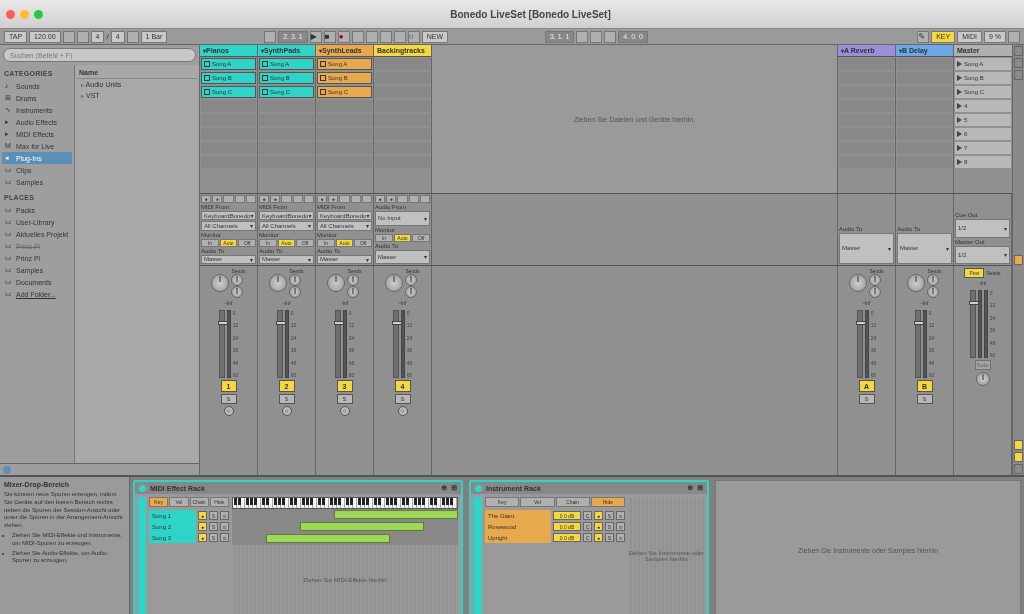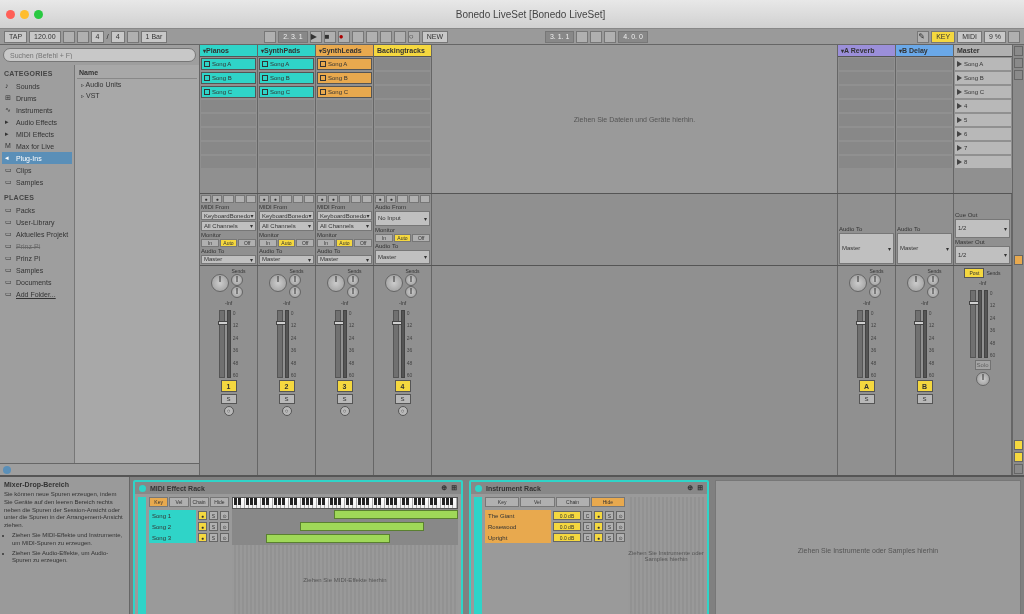--- a/index.html
+++ b/index.html
@@ -1,17 +1,17 @@
 <!DOCTYPE html>
 <html><head>
 <meta charset="utf-8">
 <style>
 * { margin: 0; padding: 0; box-sizing: border-box; font-family: Arial, Helvetica, sans-serif; -webkit-user-select: none; user-select: none; }
 body { background: #808080; width: 1024px; height: 614px; overflow: hidden; font-size: 8px; color: #333; }
-.titlebar { height: 16px; background: linear-gradient(#e8e8e8,#d0d0d0); display: flex; align-items: center; padding: 14px 6px; border-bottom: 1px solid #888; }
+.titlebar { height: 16px; background: linear-gradient(#e8e8e8,#d0d0d0); display: flex; align-items: center; padding: 14px 6px; border-bottom: 1px solid #888; font-weight: bold; }
 .traffic { display: flex; gap: 5px; }
 .dot { width: 9px; height: 9px; border-radius: 50%; }
 .dot.r { background: #ff5f57; } .dot.y { background: #ffbd2e; } .dot.g { background: #28c940; }
 .title { flex: 1; text-align: center; font-size: 10px; color: #444; }
 .topbar { height: 16px; background: #9a9a9a; border-bottom: 1px solid #666; display: flex; align-items: center; padding: 0 4px; gap: 2px; }
 .seg { background: #c8c8c8; border: 1px solid #777; height: 12px; padding: 0 4px; display: inline-flex; align-items: center; font-size: 7px; }
 .seg.dark { background: #888; color: #eee; }
 .tbtn { width: 12px; height: 12px; background: #b0b0b0; border: 1px solid #777; }
 .main { display: flex; height: 430px; }
 .browser { width: 200px; background: #9e9e9e; border-right: 1px solid #666; display: flex; flex-direction: column; }

